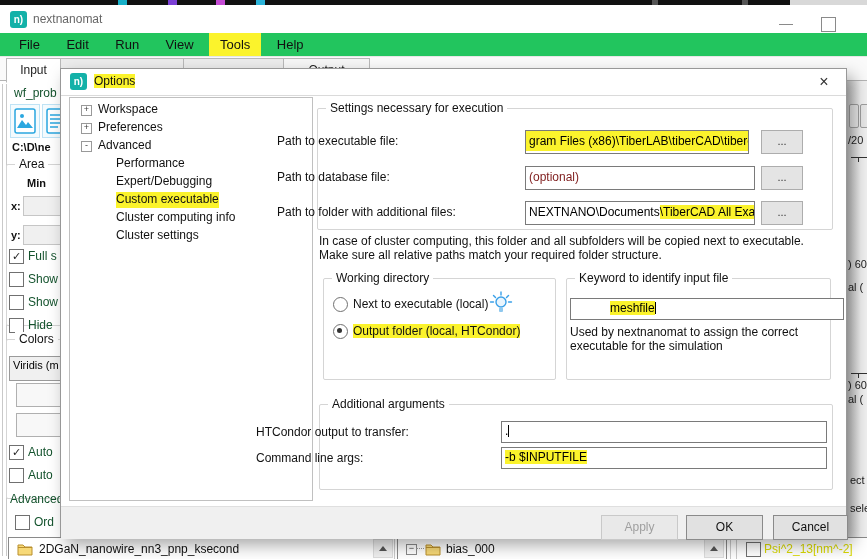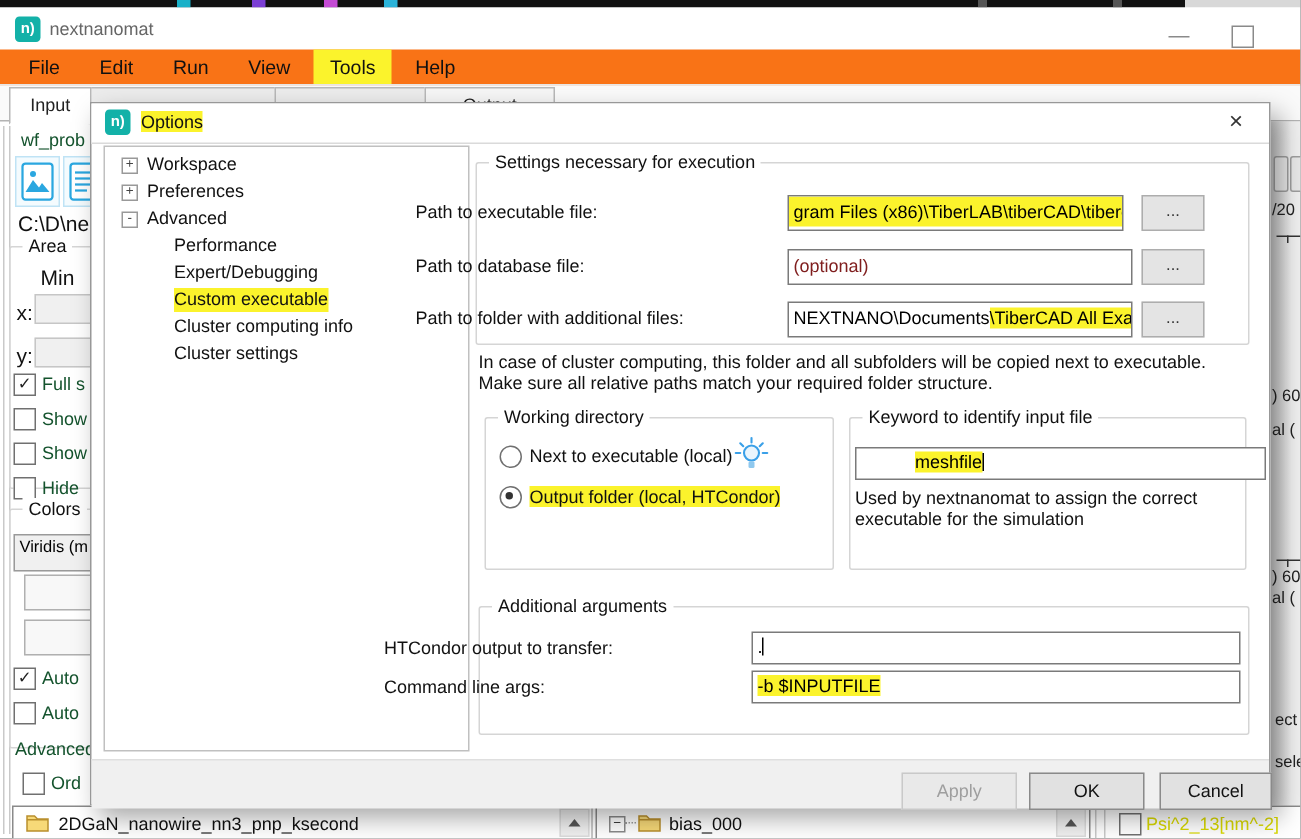--- a/index.html
+++ b/index.html
@@ -13,35 +13,35 @@
   .chip{position:absolute;top:0;height:5px;width:9px;}
 
   
   .titlebar{left:0;top:5px;width:867px;height:28px;background:#fff;}
   .appicon{position:absolute;width:17px;height:17px;background:#13b1a8;border-radius:3px;
            color:#fff;font-size:10px;font-weight:bold;text-align:center;line-height:17px;}
   .wintitle{position:absolute;left:33px;top:7px;font-size:12px;color:#666;}
   .minbtn{position:absolute;left:779px;top:19px;width:14px;height:1px;background:#8a8a8a;}
   .maxbtn{position:absolute;left:821px;top:12px;width:13px;height:13px;border:1px solid #8a8a8a;background:#fff;}
 
-  .menubar{left:0;top:33px;width:867px;height:24px;background:#f97316;border-bottom:1px solid #e6e6e6;padding-left:8px;}
+  .menubar{left:0;top:33px;width:867px;height:24px;background:#22c55e;border-bottom:1px solid #e6e6e6;padding-left:8px;}
   .menu-item{display:inline-block;padding:4px 11px;font-size:13px;color:#111;cursor:default;}
   .hl{background:#fbf32c;}
 
   .tabrow{left:0;top:57px;width:867px;height:24px;background:#fafafa;}
   .tabline{position:absolute;left:0;top:80px;width:867px;height:1px;background:#b4b4b4;}
   .tab{position:absolute;top:58px;height:23px;border:1px solid #b8b8b8;background:#ececec;
        font-size:12px;text-align:center;line-height:22px;color:#222;}
   .tab.active{background:#fff;border-bottom:1px solid #fff;z-index:2;}
   .tab.light{background:#f6f6f6;}
 
   
   .splitline{position:absolute;width:1px;background:#c9c9c9;}
   .side-label{position:absolute;font-size:12px;color:#14532d;white-space:nowrap;}
-  .side-small{position:absolute;font-size:14px;color:#111;white-space:nowrap;}
+  .side-small{position:absolute;font-size:11px;color:#111;white-space:nowrap;font-weight:bold;}
   .iconbtn{position:absolute;width:28px;height:32px;border:1px solid #bfe3f5;background:#f4fbfe;
            display:flex;align-items:center;justify-content:center;}
   .groupbox{position:absolute;border:1px solid #d5d5d5;border-radius:2px;}
   .gb-label{position:absolute;top:-8px;left:8px;background:#fff;padding:0 4px;font-size:12px;color:#111;white-space:nowrap;}
   .mini-input{position:absolute;border:1px solid #c6c6c6;background:#f0f0f0;}
   .cb{position:absolute;width:13px;height:13px;border:1px solid #707070;background:#fff;
       font-size:11px;line-height:12px;text-align:center;color:#222;}
   .combo{position:absolute;border:1px solid #9a9a9a;background:#f0f0f0;font-size:11px;
          padding:2px 3px;white-space:nowrap;overflow:hidden;}
   .blankbtn{position:absolute;border:1px solid #b0b0b0;background:#f8f8f8;}

